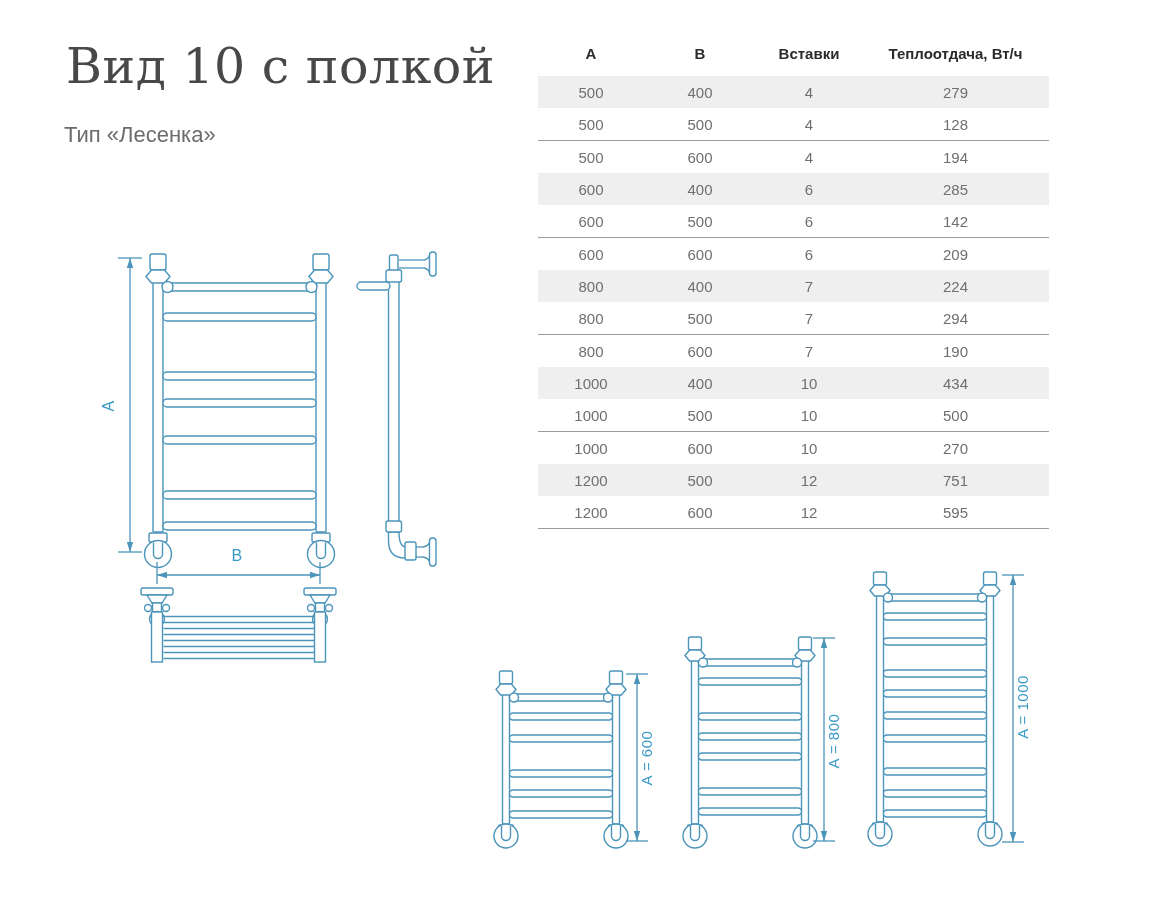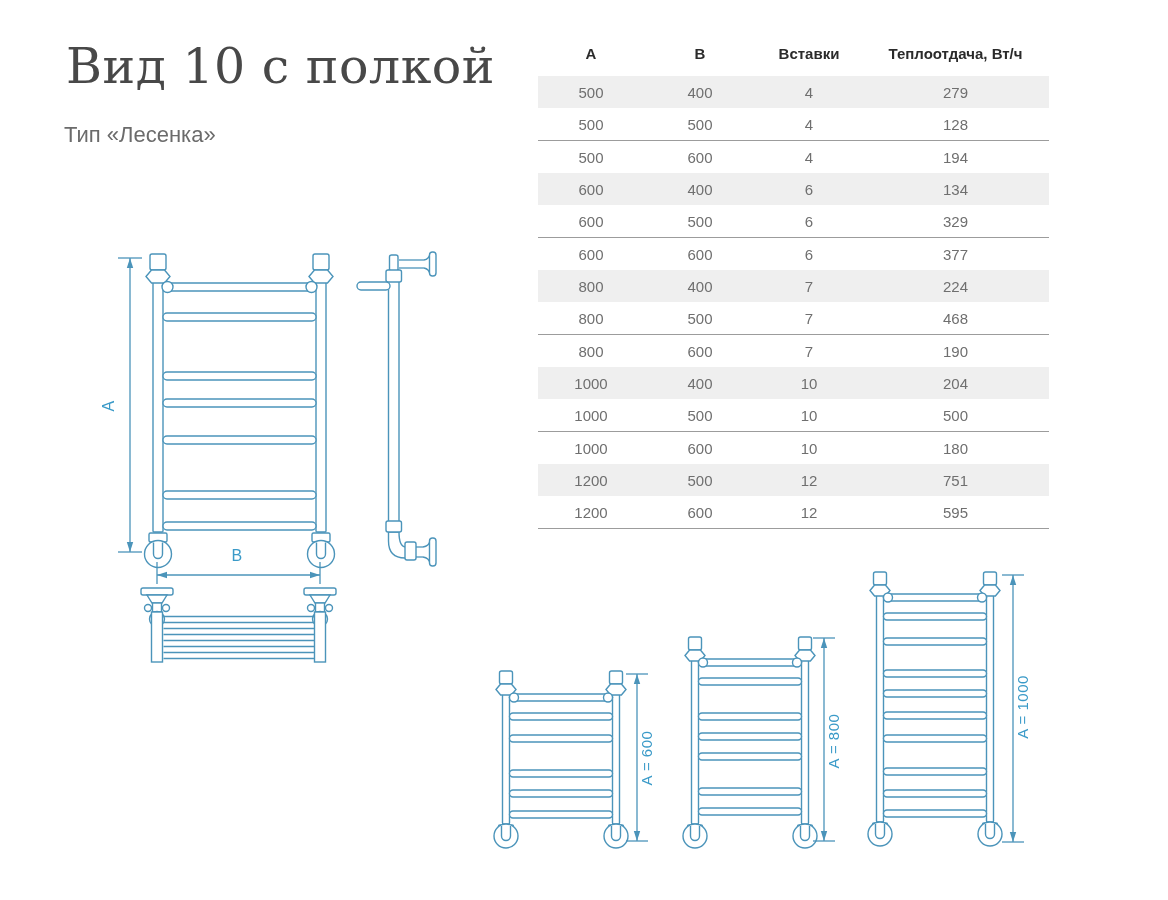--- a/index.html
+++ b/index.html
@@ -91,69 +91,69 @@
         <tr>
           <td>500</td>
           <td>600</td>
           <td>4</td>
           <td>194</td>
         </tr>
         <tr>
           <td>600</td>
           <td>400</td>
           <td>6</td>
-          <td>134</td>
+          <td>285</td>
         </tr>
         <tr>
           <td>600</td>
           <td>500</td>
           <td>6</td>
-          <td>329</td>
+          <td>142</td>
         </tr>
         <tr>
           <td>600</td>
           <td>600</td>
           <td>6</td>
-          <td>377</td>
+          <td>209</td>
         </tr>
         <tr>
           <td>800</td>
           <td>400</td>
           <td>7</td>
           <td>224</td>
         </tr>
         <tr>
           <td>800</td>
           <td>500</td>
           <td>7</td>
-          <td>468</td>
+          <td>294</td>
         </tr>
         <tr>
           <td>800</td>
           <td>600</td>
           <td>7</td>
           <td>190</td>
         </tr>
         <tr>
           <td>1000</td>
           <td>400</td>
           <td>10</td>
-          <td>204</td>
+          <td>434</td>
         </tr>
         <tr>
           <td>1000</td>
           <td>500</td>
           <td>10</td>
           <td>500</td>
         </tr>
         <tr>
           <td>1000</td>
           <td>600</td>
           <td>10</td>
-          <td>180</td>
+          <td>270</td>
         </tr>
         <tr>
           <td>1200</td>
           <td>500</td>
           <td>12</td>
           <td>751</td>
         </tr>
         <tr>
           <td>1200</td>
           <td>600</td>

